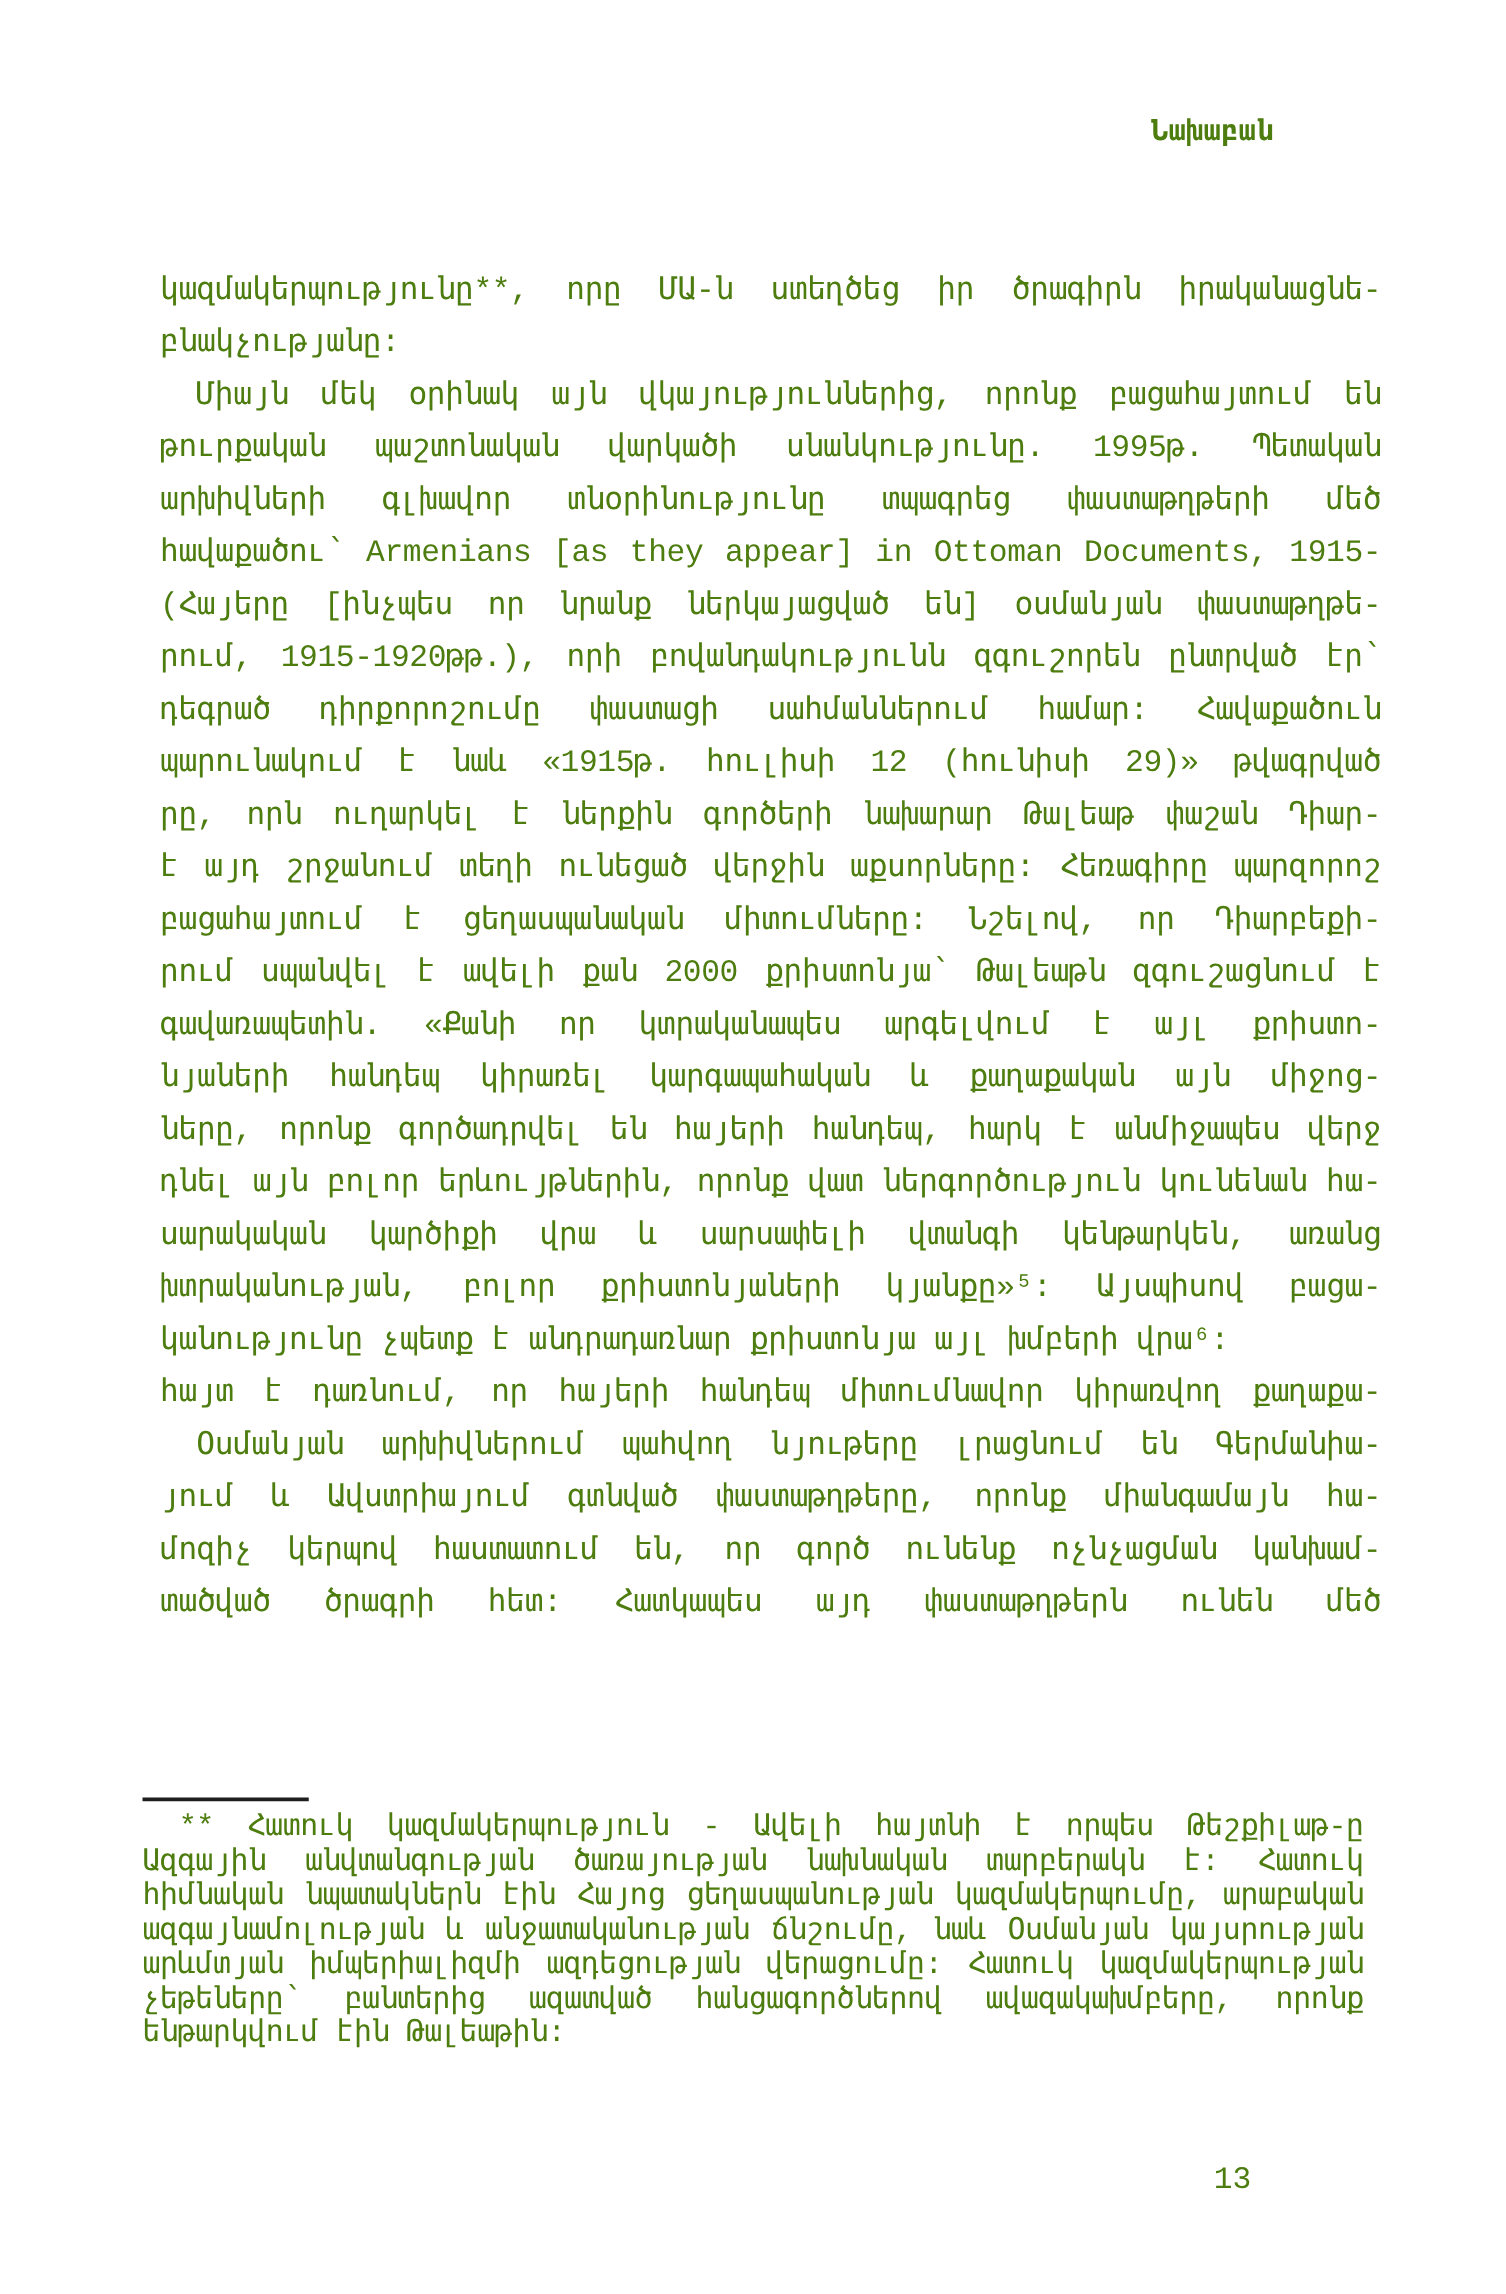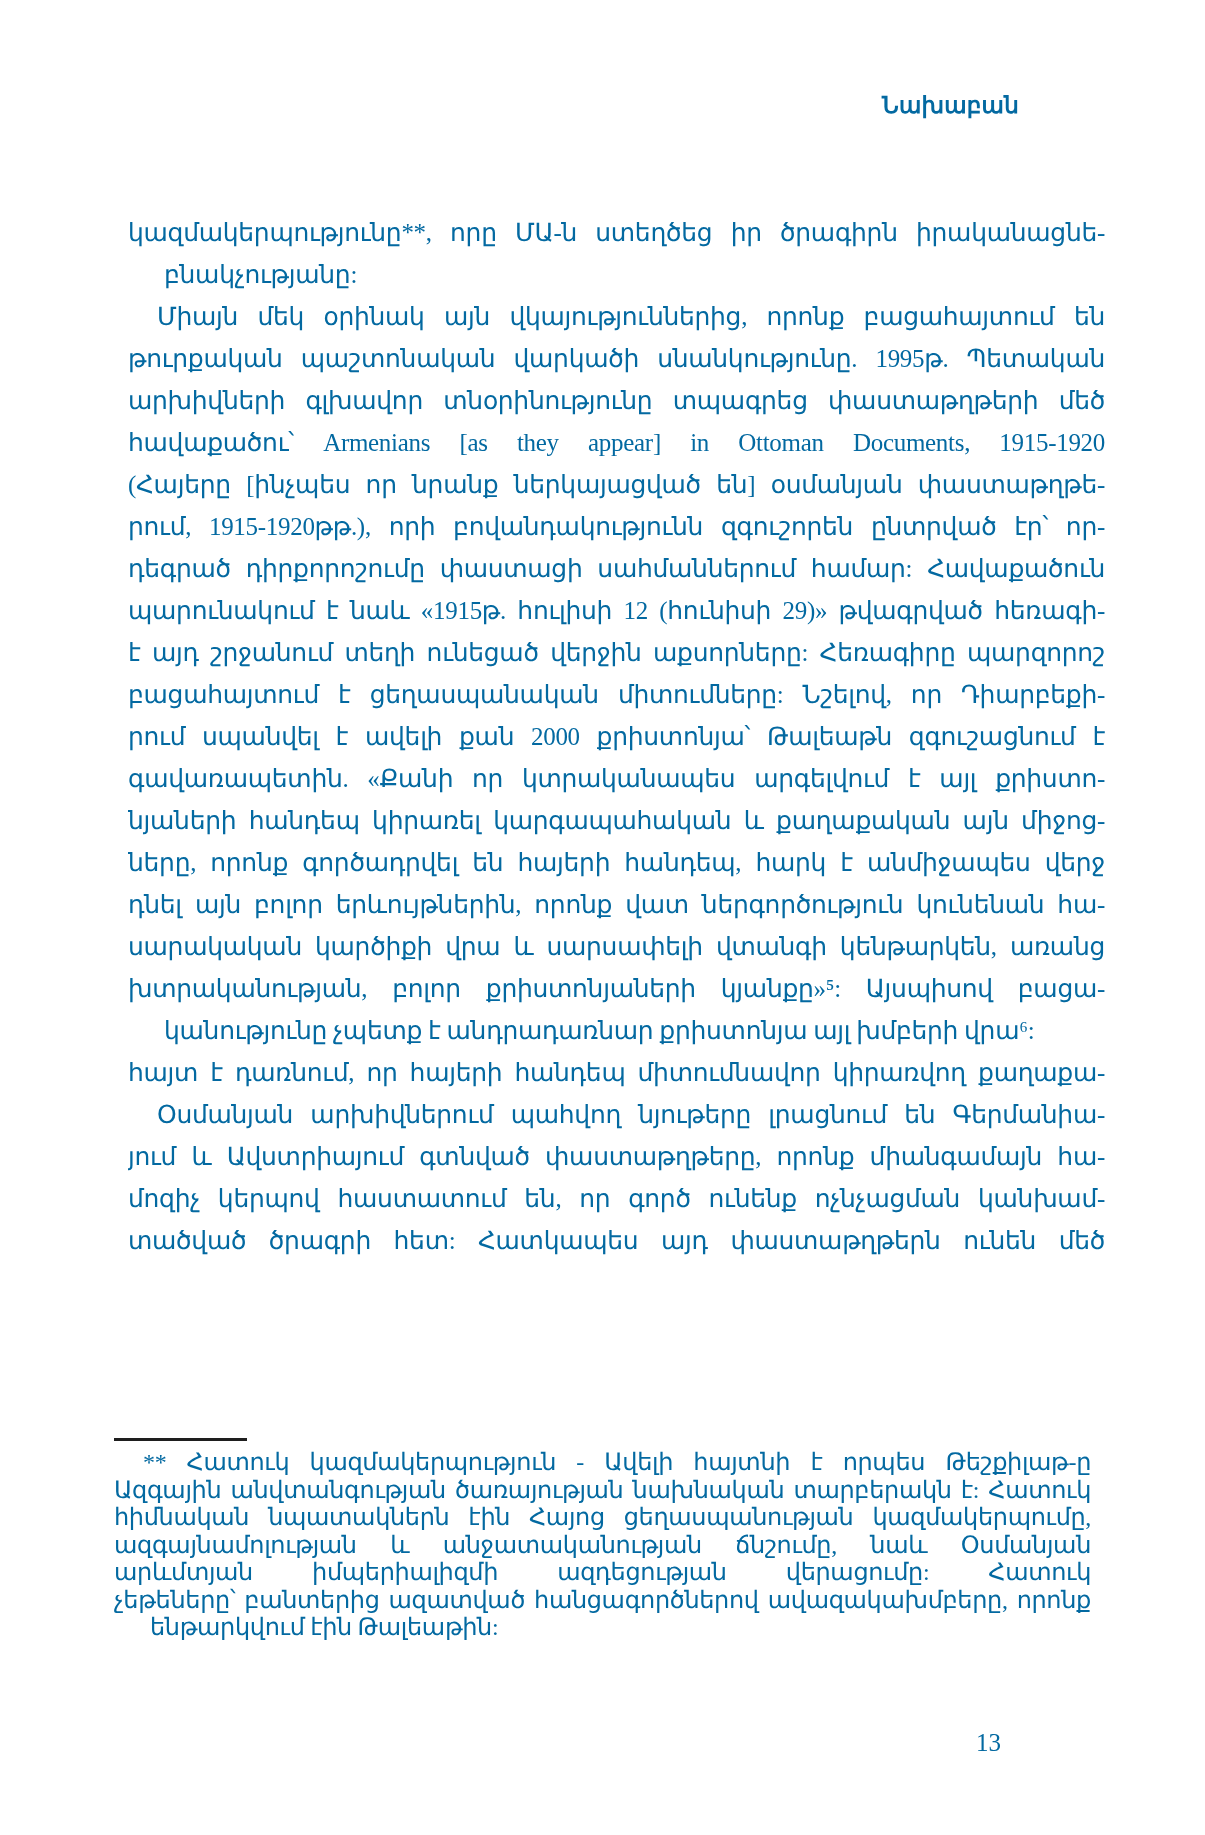--- a/index.html
+++ b/index.html
@@ -5,22 +5,22 @@
   html, body {
     margin: 0;
     padding: 0;
     background: #ffffff;
   }
   .page {
     position: relative;
     width: 1133px;
     height: 1835px;
     background: #ffffff;
-    font-family: Liberation Serif, serif;
-    color: #0369a1;
+    font-family: Liberation Mono, monospace;
+    color: #4d7c0f;
     overflow: hidden;
   }
   .running-head {
     position: absolute;
     top: 92px;
     right: 114px;
     font-size: 23px;
     font-weight: bold;
     letter-spacing: 0.2px;
   }
@@ -35,21 +35,20 @@
     line-height: 42px;
     height: 42px;
     overflow: hidden;
     text-align: justify;
     text-align-last: justify;
     letter-spacing: -0.3px;
     white-space: normal;
   }
   .line.last {
     text-align-last: left;
-    margin-left: 36px;
   }
   .line.indent {
     text-indent: 29px;
   }
   .footnote-sep {
     position: absolute;
     top: 1438px;
     left: 114px;
     width: 133px;
     border-top: 3px solid #1e1e1e;
@@ -84,20 +83,21 @@
       <div class="line">կազմակերպությունը**, որը ՄԱ-ն ստեղծեց իր ծրագիրն իրականացնե-</div>
       <div class="line last">բնակչությանը:</div>
       <div class="line indent">Միայն մեկ օրինակ այն վկայություններից, որոնք բացահայտում են</div>
       <div class="line">թուրքական պաշտոնական վարկածի սնանկությունը. 1995թ. Պետական</div>
       <div class="line">արխիվների գլխավոր տնօրինությունը տպագրեց փաստաթղթերի մեծ</div>
       <div class="line">հավաքածու՝ Armenians [as they appear] in Ottoman Documents, 1915-1920</div>
       <div class="line">(Հայերը [ինչպես որ նրանք ներկայացված են] օսմանյան փաստաթղթե-</div>
       <div class="line">րում, 1915-1920թթ.), որի բովանդակությունն զգուշորեն ընտրված էր՝ որ-</div>
       <div class="line">դեգրած դիրքորոշումը փաստացի սահմաններում համար: Հավաքածուն</div>
       <div class="line">պարունակում է նաև «1915թ. հուլիսի 12 (հունիսի 29)» թվագրված հեռագի-</div>
+      <div class="line">րը, որն ուղարկել է ներքին գործերի նախարար Թալեաթ փաշան Դիար-</div>
       <div class="line">է այդ շրջանում տեղի ունեցած վերջին աքսորները: Հեռագիրը պարզորոշ</div>
       <div class="line">բացահայտում է ցեղասպանական միտումները: Նշելով, որ Դիարբեքի-</div>
       <div class="line">րում սպանվել է ավելի քան 2000 քրիստոնյա՝ Թալեաթն զգուշացնում է</div>
       <div class="line">գավառապետին. «Քանի որ կտրականապես արգելվում է այլ քրիստո-</div>
       <div class="line">նյաների հանդեպ կիրառել կարգապահական և քաղաքական այն միջոց-</div>
       <div class="line">ները, որոնք գործադրվել են հայերի հանդեպ, հարկ է անմիջապես վերջ</div>
       <div class="line">դնել այն բոլոր երևույթներին, որոնք վատ ներգործություն կունենան հա-</div>
       <div class="line">սարակական կարծիքի վրա և սարսափելի վտանգի կենթարկեն, առանց</div>
       <div class="line">խտրականության, բոլոր քրիստոնյաների կյանքը»⁵: Այսպիսով բացա-</div>
       <div class="line last">կանությունը չպետք է անդրադառնար քրիստոնյա այլ խմբերի վրա⁶:</div>

